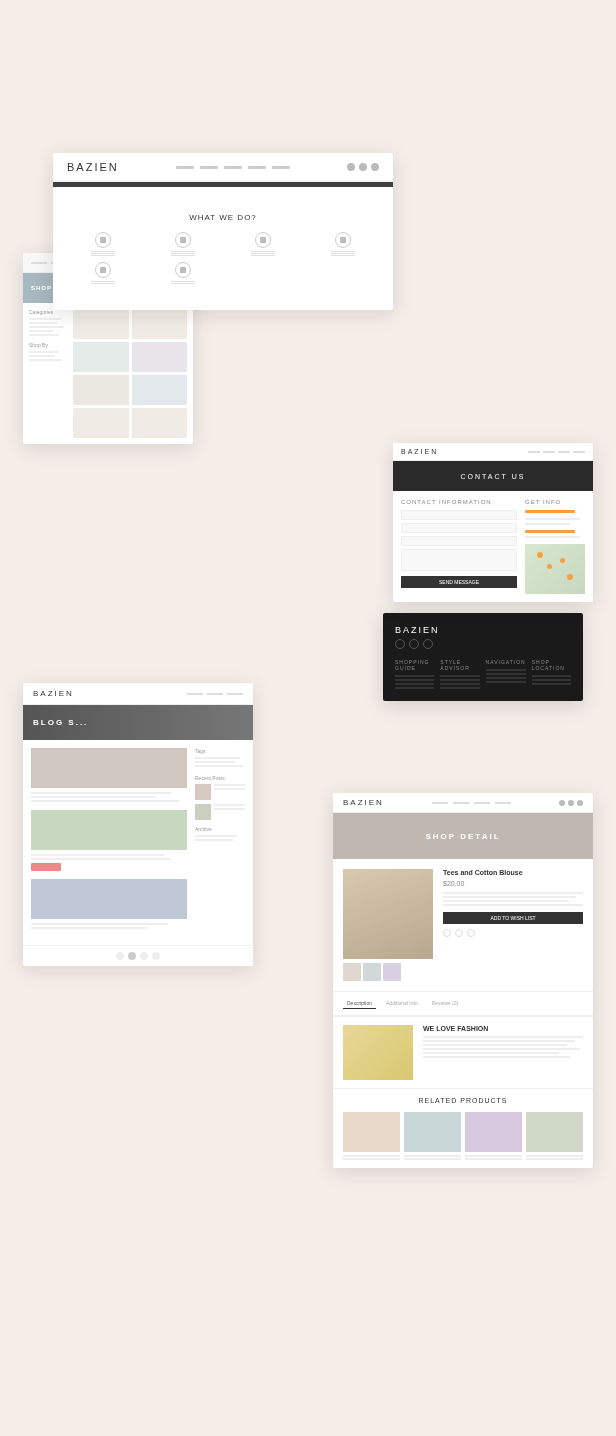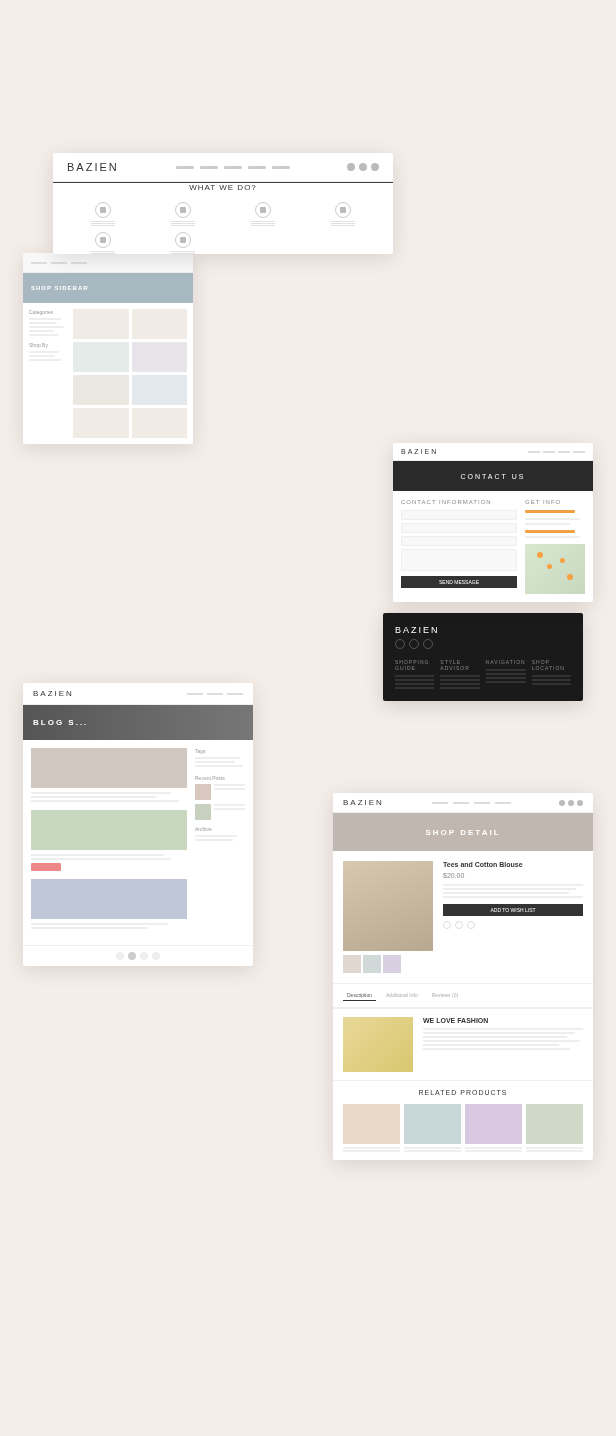--- a/index.html
+++ b/index.html
@@ -151,21 +151,21 @@
       margin-left: 1px;
     }
 
     .mock-about-text { flex: 1; }
     .mock-about-label { font-size: 6px; color: #c8956c; letter-spacing: 1px; font-family: Arial; margin-bottom: 3px; }
     .mock-about-title { font-size: 10px; font-family: Arial; color: #333; margin-bottom: 5px; font-weight: bold; }
     .mock-about-lines { display: flex; flex-direction: column; gap: 2px; }
     .mock-line { height: 2px; background: #ddd; border-radius: 1px; }
     .mock-btn { margin-top: 6px; background: transparent; border: 1px solid #999; padding: 2px 6px; font-size: 6px; color: #555; font-family: Arial; display: inline-block; }
 
-    .mock-what-we-do { padding: 0 14px; border-top: 1px solid #404040; }
+    .mock-what-we-do { padding: 26px 14px; border-top: 5px solid #404040; }
     .mock-section-title { font-size: 8px; text-align: center; letter-spacing: 1px; color: #333; font-family: Arial; margin-bottom: 10px; }
     .mock-services-grid { display: grid; grid-template-columns: repeat(4, 1fr); gap: 8px; }
     .mock-service-item { text-align: center; }
     .mock-service-icon { width: 16px; height: 16px; border: 1px solid #ccc; border-radius: 50%; margin: 0 auto 3px; display: flex; align-items: center; justify-content: center; }
     .mock-service-icon-inner { width: 6px; height: 6px; background: #bbb; border-radius: 1px; }
     .mock-service-lines { display: flex; flex-direction: column; gap: 1px; align-items: center; }
     .mock-service-line { width: 24px; height: 1px; background: #e0e0e0; }
 
     .mock-talent { padding: 10px 14px; border-top: 1px solid #f0f0f0; }
     .mock-talent-grid { display: flex; gap: 12px; justify-content: center; margin-top: 8px; }
@@ -308,21 +308,21 @@
       overflow: hidden;
     }
 
     .mock-detail-nav { display: flex; align-items: center; justify-content: space-between; padding: 5px 10px; border-bottom: 1px solid #eee; }
     .mock-detail-logo { font-size: 8px; letter-spacing: 2px; color: #333; font-family: Arial; }
     .mock-detail-nav-links { display: flex; gap: 5px; }
     .mock-detail-nav-link { width: 16px; height: 2px; background: #ddd; }
     .mock-detail-nav-icons { display: flex; gap: 3px; }
     .mock-detail-nav-icon { width: 6px; height: 6px; border-radius: 50%; background: #bbb; }
 
-    .mock-detail-hero { height: 38px; background: #c0b8b0; display: flex; align-items: center; justify-content: center; }
+    .mock-detail-hero { height: 46px; background: #c0b8b0; display: flex; align-items: center; justify-content: center; }
     .mock-detail-hero-text { font-size: 8px; letter-spacing: 2px; color: #fff; font-family: Arial; font-weight: bold; }
 
     .mock-detail-body { display: flex; padding: 10px; gap: 10px; }
     .mock-detail-left { width: 90px; flex-shrink: 0; }
     .mock-detail-main-img { height: 90px; background: linear-gradient(135deg, #d8c8b8, #c0b0a0); margin-bottom: 4px; }
     .mock-detail-thumbs { display: flex; gap: 2px; }
     .mock-detail-thumb { width: 18px; height: 18px; background: #e0d8d0; }
     .mock-detail-thumb:nth-child(2) { background: #d0d8d8; }
     .mock-detail-thumb:nth-child(3) { background: #d8d0e0; }
     .mock-detail-right { flex: 1; }

